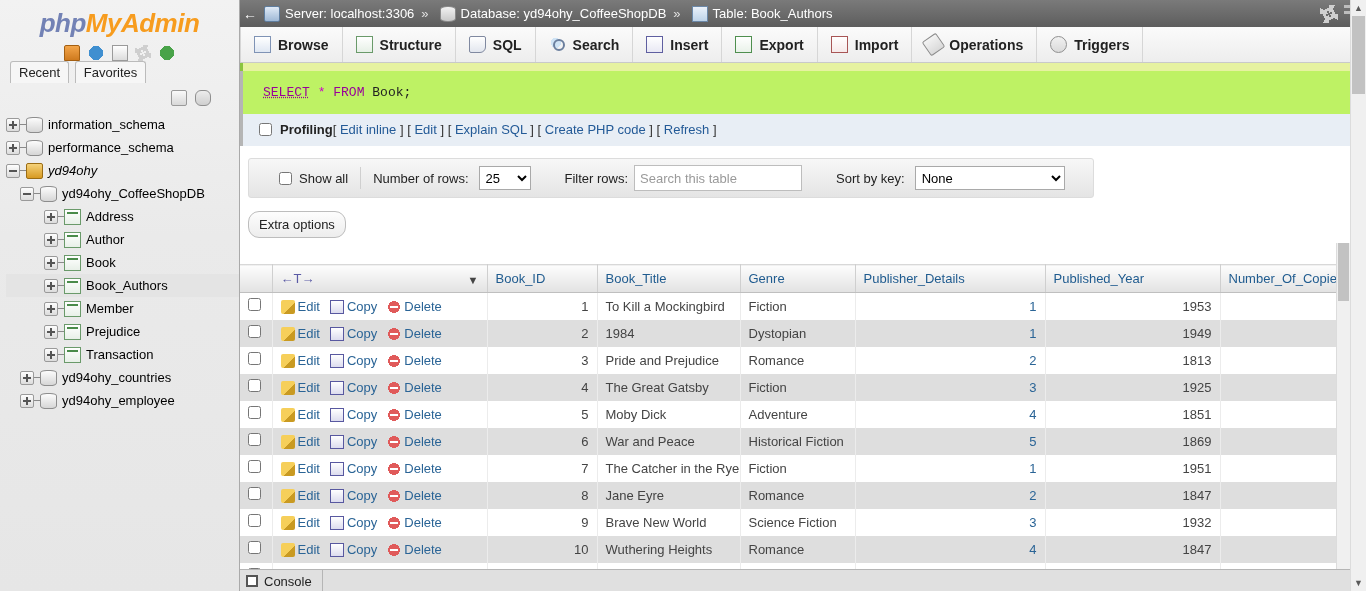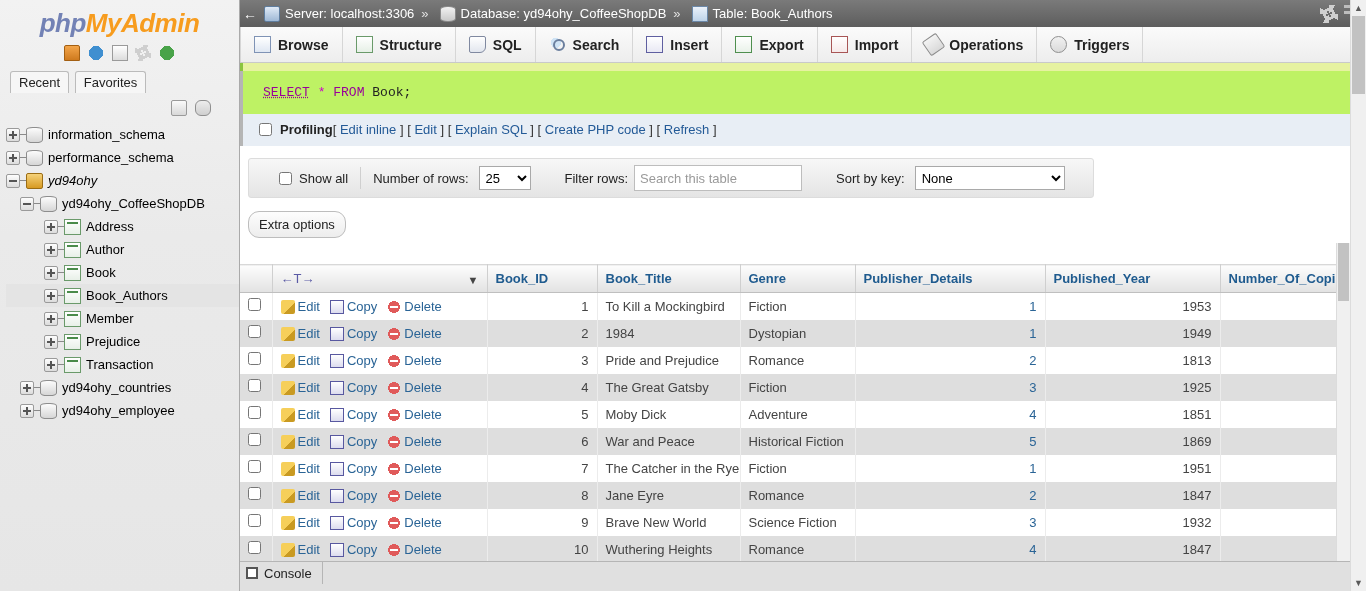--- a/index.html
+++ b/index.html
@@ -27,21 +27,21 @@
     font-size: 26px; letter-spacing: -0.5px; font-family: "Liberation Sans", sans-serif;
     white-space: nowrap;
   }
   .pma-logo .php { color: #7382b5; }
   .pma-logo .my  { color: #f79c1e; }
   .pma-logo .admin { color: #f79c1e; }
   .logo-icons { text-align: center; margin-top: 4px; height: 18px; line-height: 18px; }
   .logo-icons span {
     display: inline-block; width: 16px; height: 16px; margin: 0 2px; vertical-align: middle;
   }
-  .tabs-recent { margin-top: 10px; padding-left: 10px; height: 24px; }
+  .tabs-recent { padding-left: 10px; height: 24px; }
   .minitab {
     display: inline-block; padding: 3px 8px 3px 8px; font-size: 13px;
     border: 1px solid #bbb; border-bottom: none; background: #f6f6f6;
     border-radius: 3px 3px 0 0; color: #222; margin-right: 2px; line-height: 15px;
   }
   .side-tools { text-align: right; padding: 4px 28px 0 0; height: 22px; }
   .side-tools span { display: inline-block; width: 16px; height: 16px; margin-left: 4px; vertical-align: middle; }
 
   .tree { margin-top: 6px; padding: 0 0 0 6px; font-size: 13px; }
   .tnode { display: flex; align-items: center; height: 23px; white-space: nowrap; }
@@ -170,21 +170,21 @@
     border: 1px solid #bdbdbd; border-radius: 11px;
     background: linear-gradient(#fdfdfd,#ededed); color: #222;
   }
 
   
   #tablewrap { margin: 10px 0 0 0; width: 1110px; overflow: hidden; }
   table.results { border-collapse: collapse; table-layout: fixed; width: 1150px; font-size: 13px; }
   table.results th {
     background: linear-gradient(#fdfdfd,#e2e2e2);
     border-right: 1px solid #cfcfcf; border-bottom: 1px solid #bfbfbf; border-top: 1px solid #d8d8d8;
-    color: #1f5b8f; font-weight: bold; text-align: left; padding: 6px 8px; height: 28px;
+    color: #1f5b8f; font-weight: normal; text-align: left; padding: 6px 8px; height: 28px;
     white-space: nowrap; overflow: hidden;
   }
   table.results th.acthead { color: #5a5aa5; font-weight: normal; position: relative; }
   table.results th .sortarrow { position: absolute; right: 8px; top: 9px; color: #444; font-size: 11px; }
   table.results td {
     padding: 5px 8px; border-right: 1px solid #ececec; color: #444; height: 27px;
     white-space: nowrap; overflow: hidden;
   }
   table.results tr.odd td { background: #ffffff; }
   table.results tr.even td { background: #dedede; }
@@ -216,21 +216,21 @@
   .sbar .thumb { position: absolute; background: #c2c2c2; border-radius: 0; left: 1px; right: 1px; }
   .sbar .arrow {
     position: absolute; left: 0; right: 0; height: 16px; background: #f0f0f0;
     display: flex; align-items: center; justify-content: center; color: #5a5a5a; font-size: 9px;
   }
   #inner-sbar { left: 1336px; top: 243px; width: 14px; height: 348px; background: #f0f0f0; }
   #outer-sbar { left: 1350px; top: 0; width: 16px; height: 591px; background: #f0f0f0; }
 
   
   #console {
-    position: absolute; left: 240px; bottom: 0; width: 1110px; height: 30px;
+    position: absolute; left: 240px; bottom: 0; width: 1110px; height: 22px;
     background: #e0e0e0; border-top: 1px solid #b5b5b5;
   }
   #console .tabbtn {
     display: inline-flex; align-items: center; height: 22px; padding: 0 10px 0 6px;
     background: #e0e0e0; border-right: 1px solid #b5b5b5; font-size: 13px; color: #222;
   }
   #console .cicon {
     width: 12px; height: 12px; background: #fff; border: 2px solid #555; margin-right: 6px; display: inline-block;
   }
 </style>

